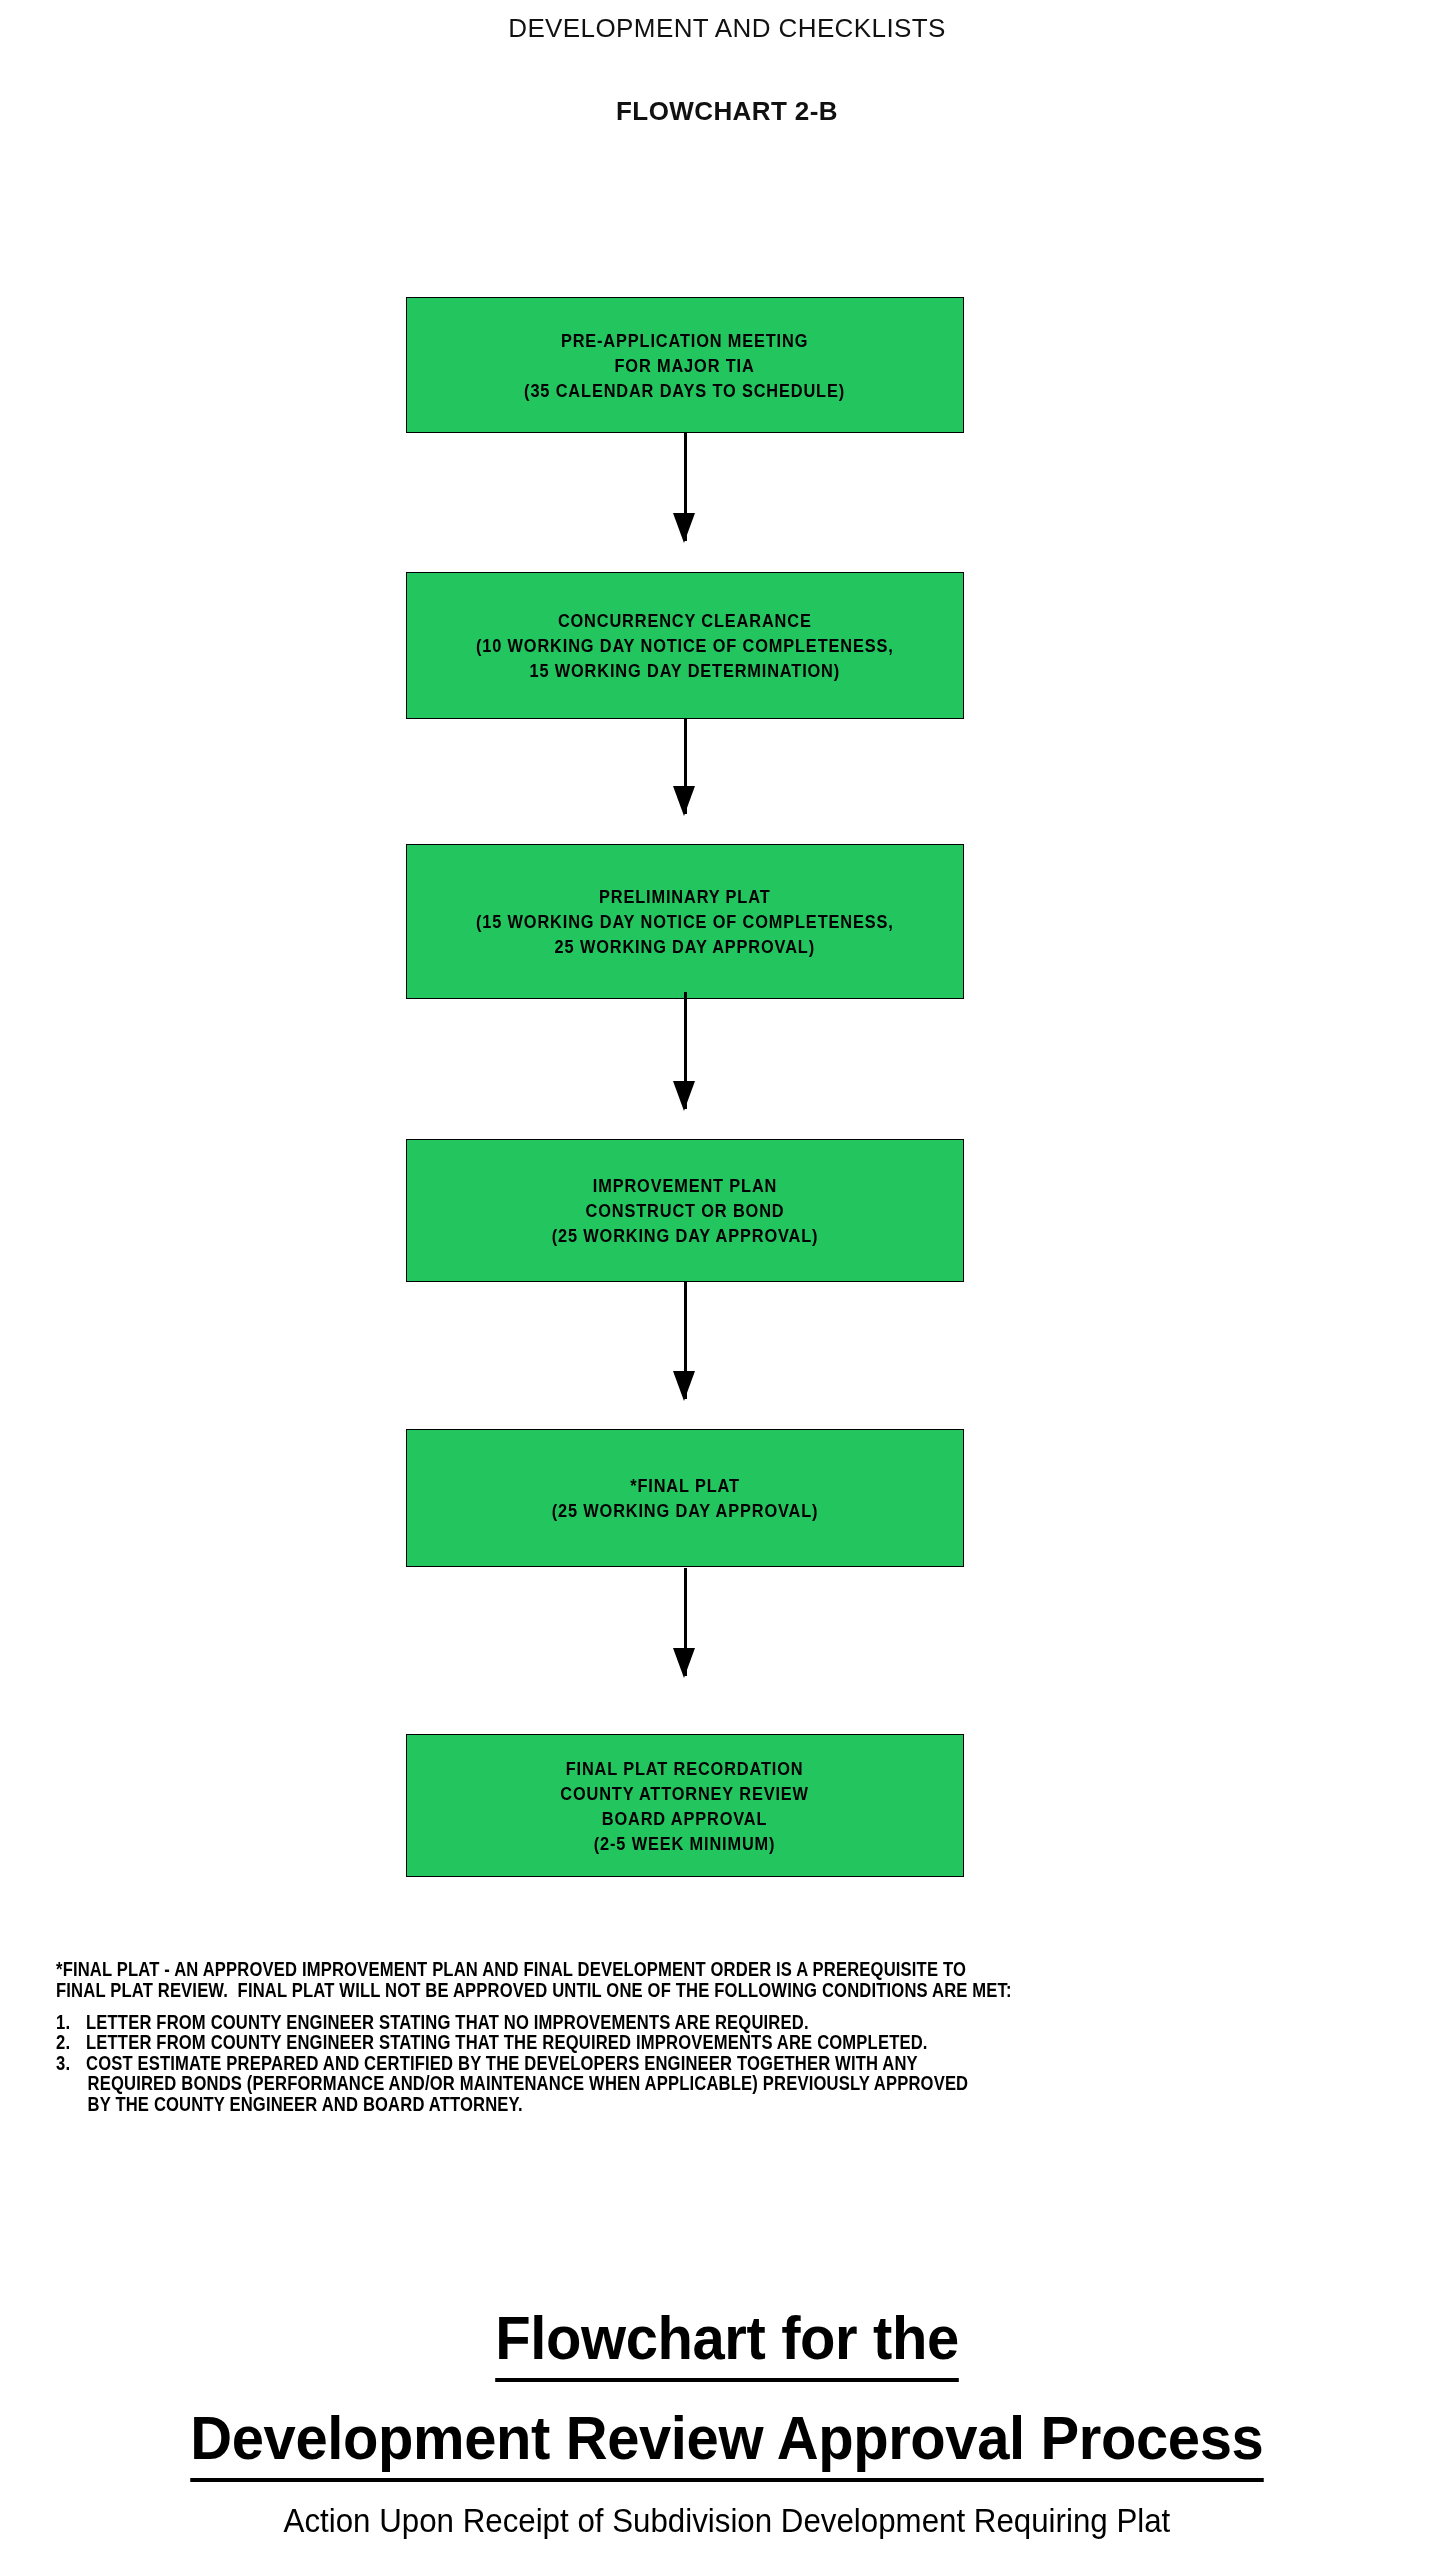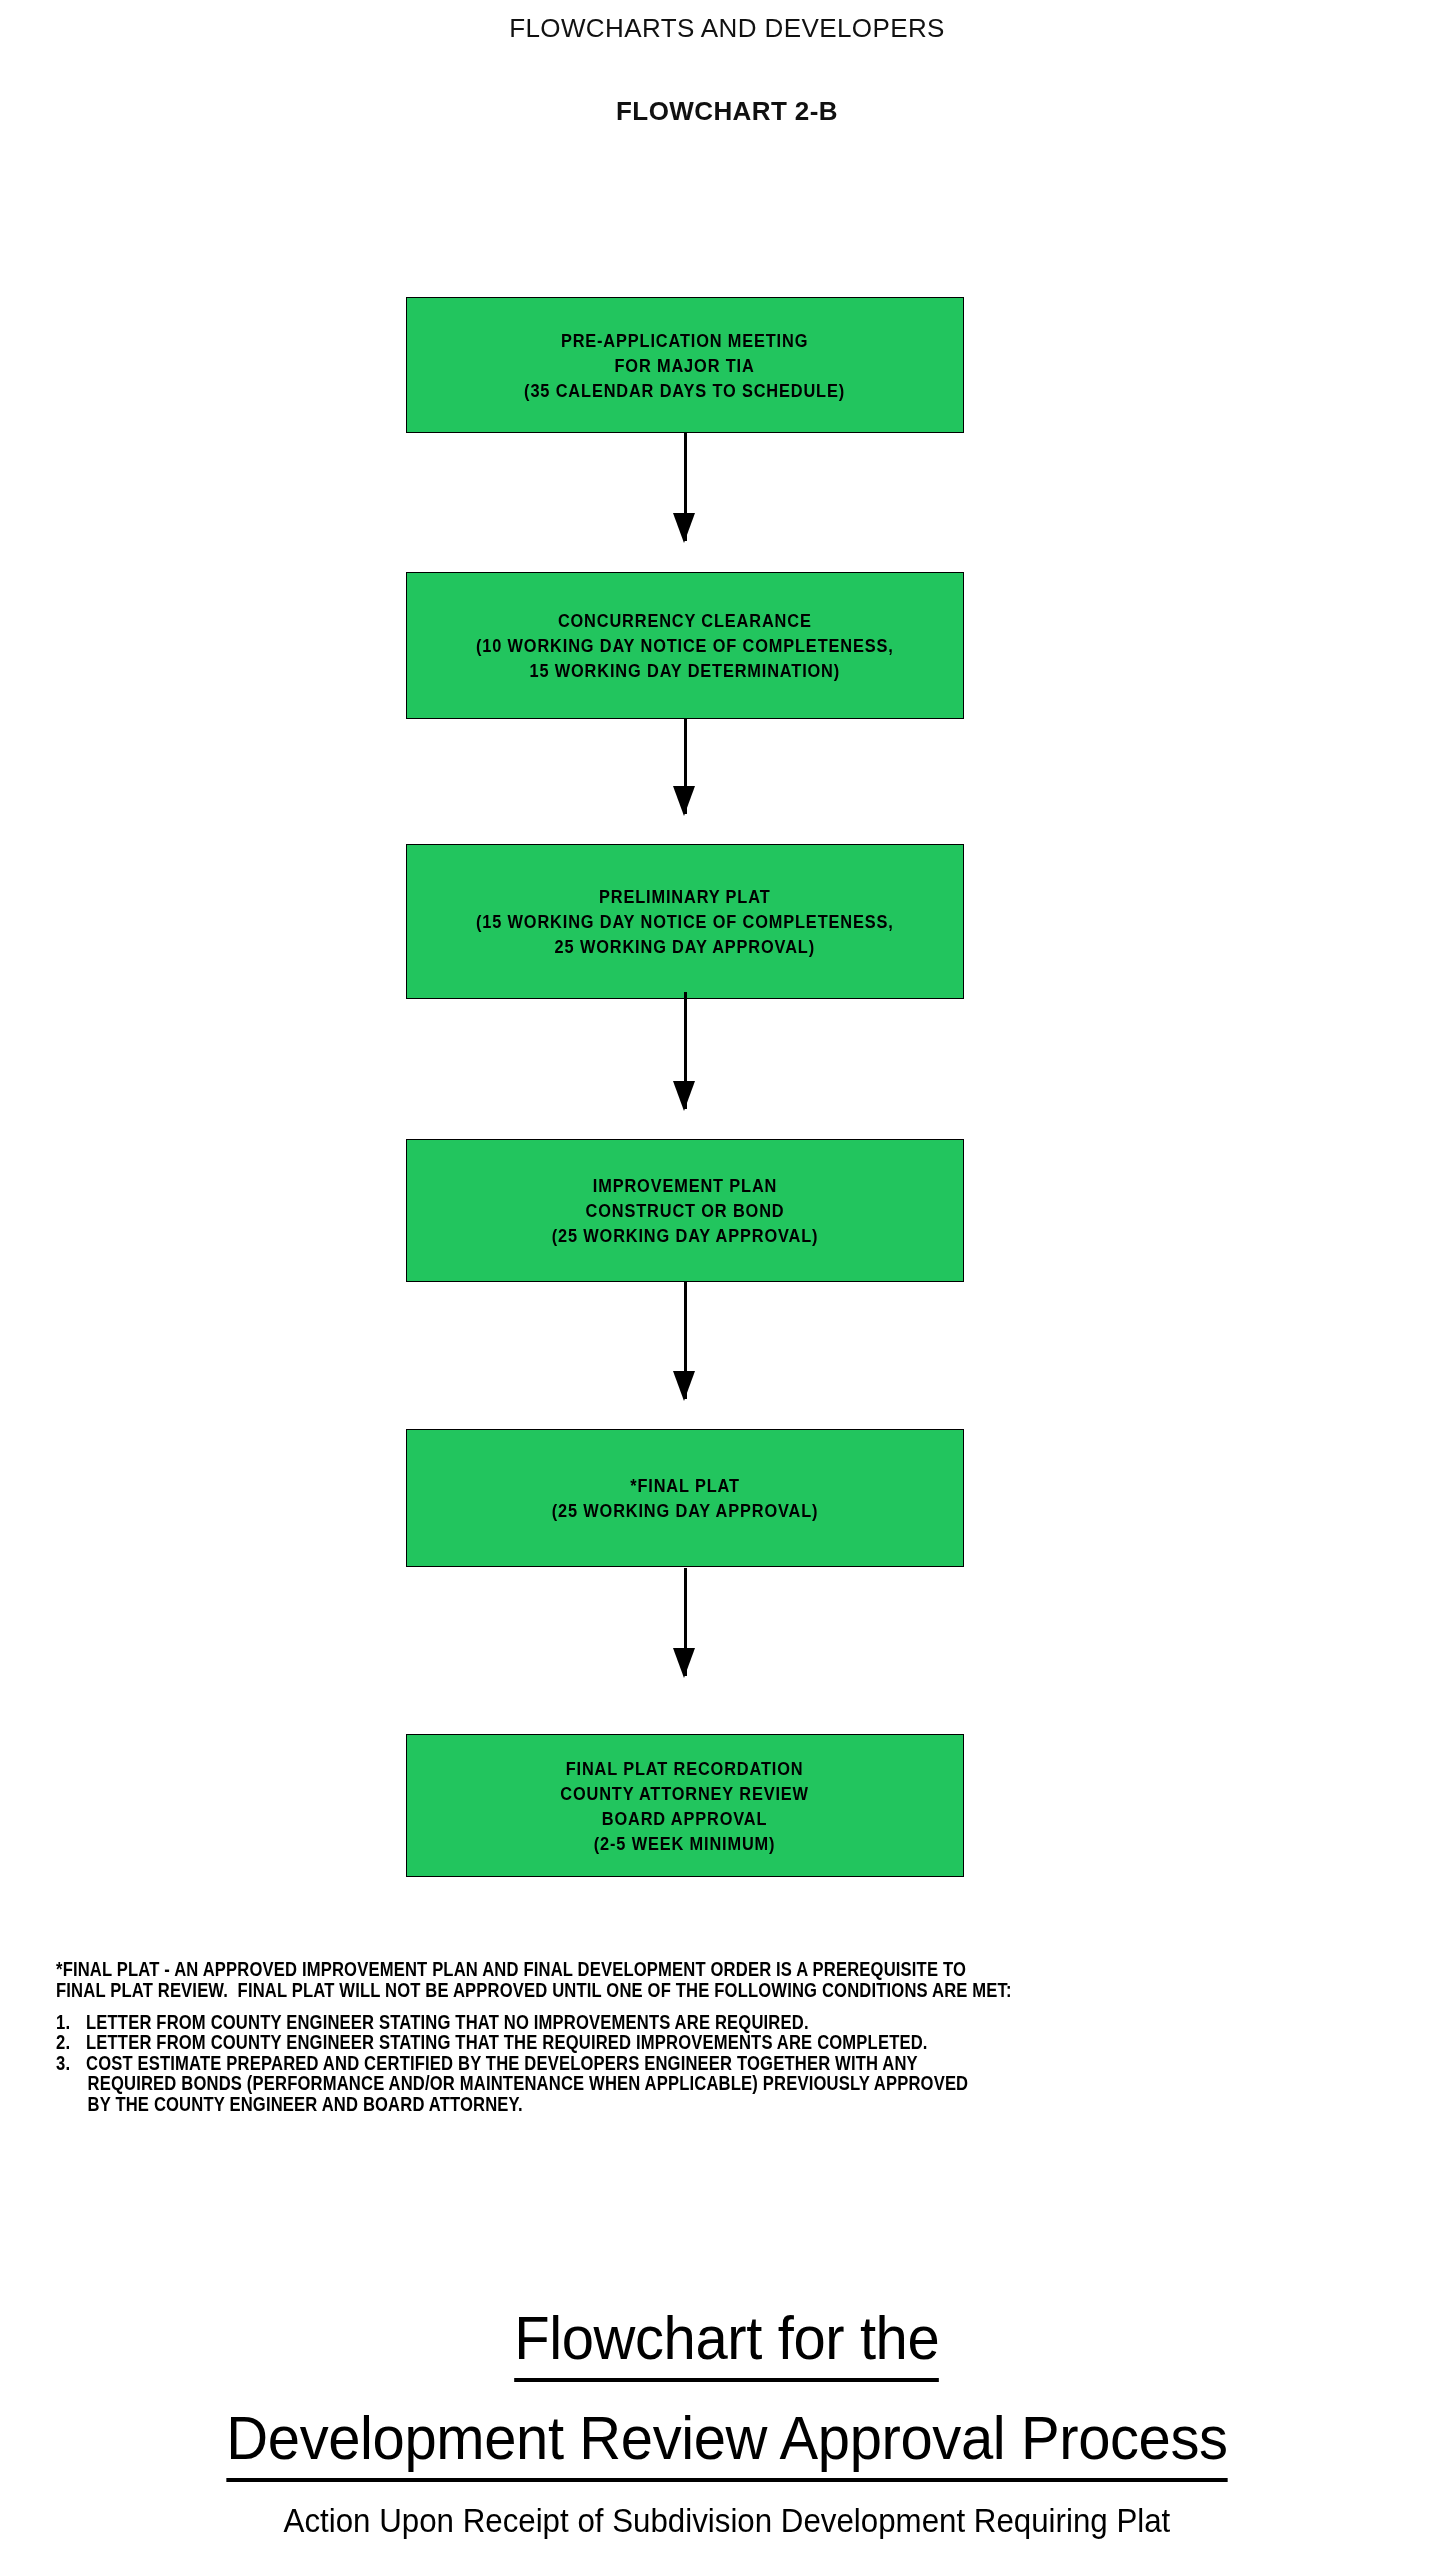--- a/index.html
+++ b/index.html
@@ -128,21 +128,21 @@
     white-space: pre;
   }
 
   
   .bottom-title {
     position: absolute;
     left: 0;
     width: 1454px;
     text-align: center;
     font-family: "Liberation Sans Narrow", "Liberation Sans", sans-serif;
-    font-weight: 400;
+    font-weight: 700;
     color: #000;
   }
   #bottom-title-1 {
     top: 2303px;
     font-size: 61px;
     letter-spacing: -0.4px;
   }
   #bottom-title-2 {
     top: 2403px;
     font-size: 61px;
@@ -161,21 +161,21 @@
     letter-spacing: 0px;
   }
   #bottom-subtitle .sub-inner {
     display: inline-block;
     transform: scaleX(0.92);
   }
 </style>
 </head>
 <body>
 
-<div class="page-header" id="doc-header-1">FLOWCHARTS AND DEVELOPERS</div>
+<div class="page-header" id="doc-header-1">DEVELOPMENT AND CHECKLISTS</div>
 <div class="page-header" id="doc-header-2">FLOWCHART 2-B</div>
 
 <div id="flow-diagram">
 
   <div class="flow-node" style="top:297px;height:136px;">
     <div class="flow-node-text">PRE-APPLICATION MEETING
 FOR MAJOR TIA
 (35 CALENDAR DAYS TO SCHEDULE)</div>
   </div>
   <div class="flow-arrow" style="top:433px;height:108px;"></div>

